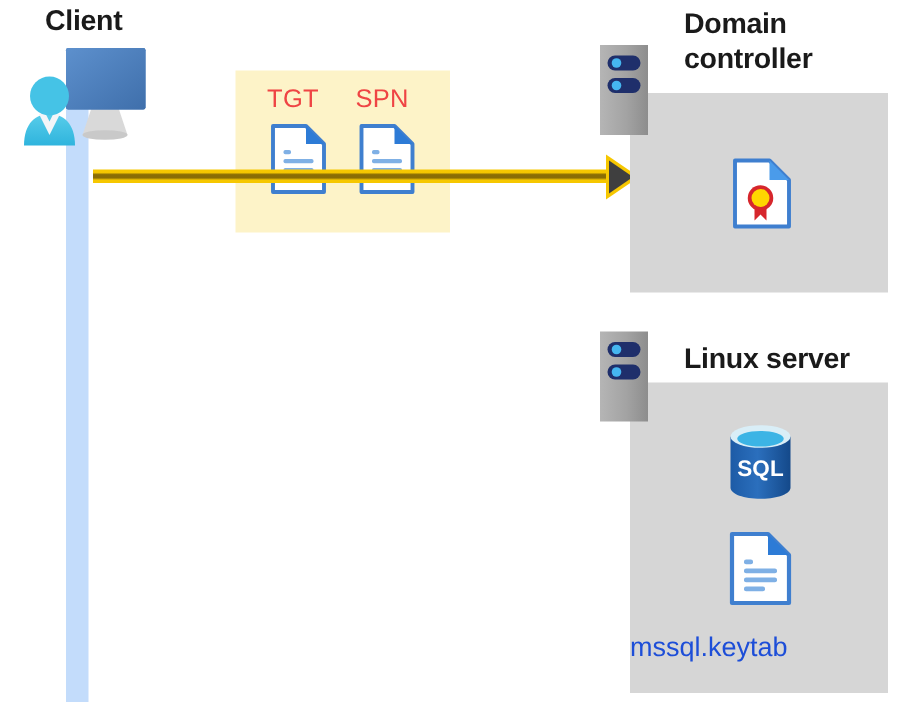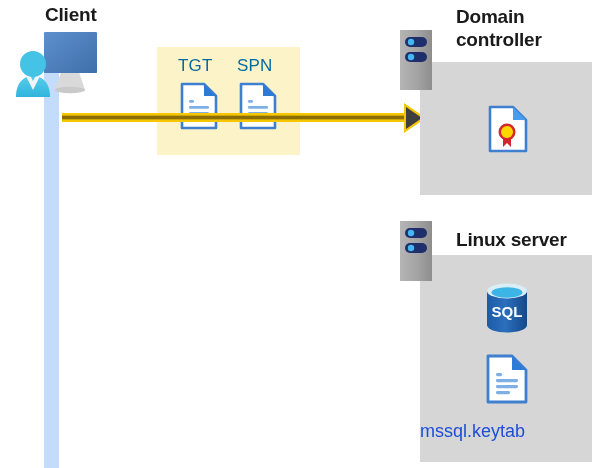--- a/index.html
+++ b/index.html
@@ -47,21 +47,21 @@
   #token-box {
     left: 157px;
     top: 47px;
     width: 143px;
     height: 108px;
     background: #fdf3c8;
   }
   .token-label {
     position: absolute;
     font-size: 17px;
-    color: #0369a1;
+    color: #ef4444;
     letter-spacing: 0.2px;
   }
   #tgt-label { left: 178px; top: 56px; }
   #spn-label { left: 237px; top: 56px; text-align: center; }
 
   
   #arrow-line {
     left: 62px;
     top: 113px;
     width: 350px;
@@ -118,21 +118,21 @@
 
   svg { display: block; overflow: visible; }
 </style>
 </head>
 <body>
 
 <div id="canvas">
 
   <div class="abs" id="client-lifeline"></div>
 
-  <div class="abs title-bold" style="left:30px; top:3px;margin-left:15px;">Client</div>
+  <div class="abs title-bold" style="left:30px; top:3px;">Client</div>
 
   <div class="abs" id="client-icon">
     <svg width="96" height="70" viewBox="0 0 96 70">
 
       <path d="M55,44 L73,44 L79,62 L49,62 Z" fill="#d9d9d9"></path>
       <ellipse cx="64" cy="62" rx="15" ry="3.2" fill="#c9c9c9"></ellipse>
 
       <rect x="38" y="4" width="53" height="41" rx="1.5" fill="#4a7ebb"></rect>
       <rect x="38" y="4" width="53" height="41" rx="1.5" fill="url(#mongrad)"></rect>
       <defs>

